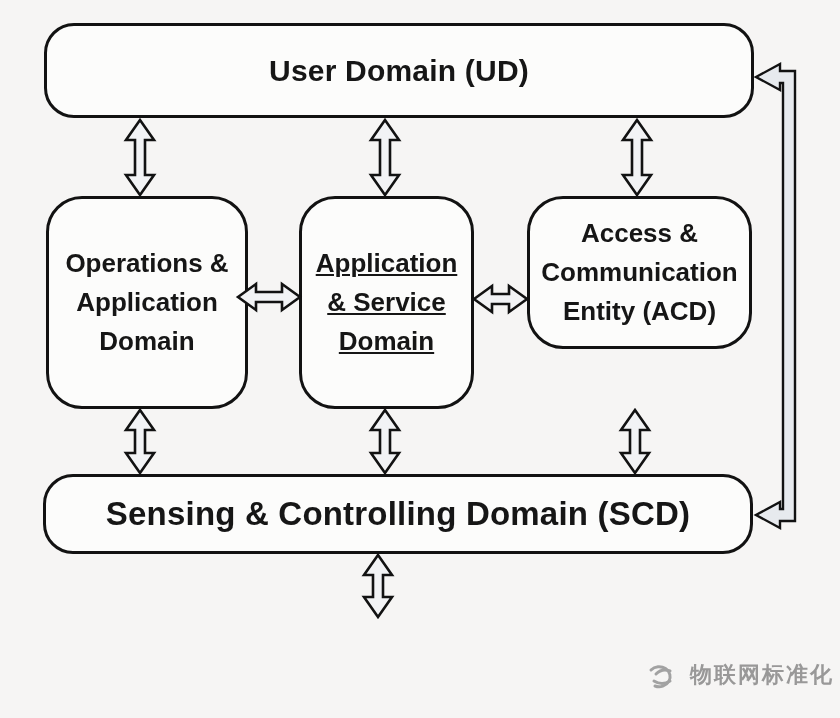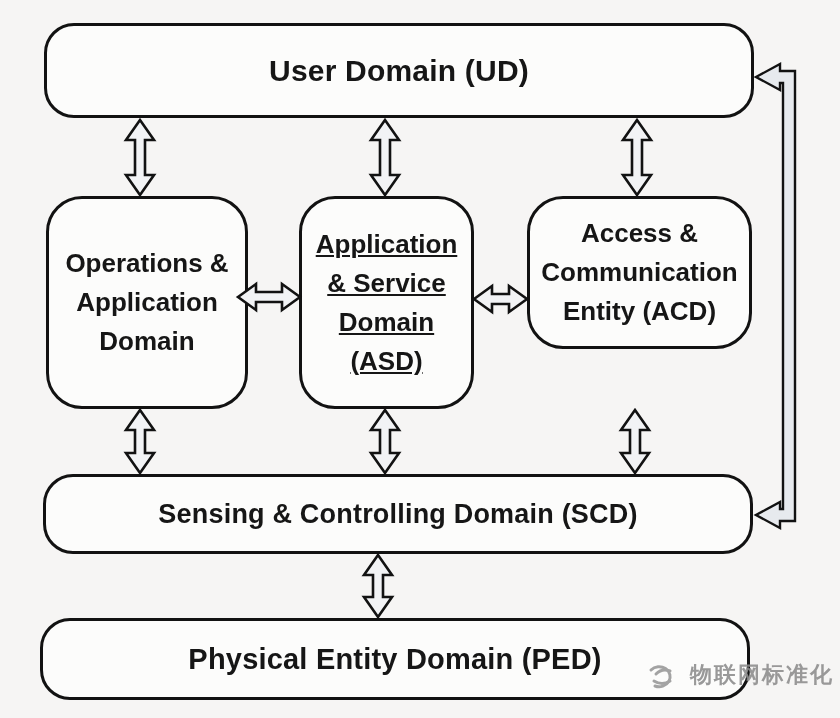--- a/index.html
+++ b/index.html
@@ -31,21 +31,21 @@
     text-align:center;
     color:var(--text);
     font-weight:bold;
   }
   .wide{border-radius:30px;font-size:30px;letter-spacing:.2px;}
   .mid{border-radius:36px;font-size:26px;line-height:39px;}
   .ud {left:44px; top:23px;  width:710px;height:95px;}
   .omd{left:46px; top:196px; width:202px;height:213px;}
   .asd{left:299px;top:196px; width:175px;height:213px;text-decoration:underline;}
   .acd{left:527px;top:196px; width:225px;height:153px;}
-  .scd{left:43px; top:474px; width:710px;height:80px; font-size:27px;}
+  .scd{left:43px; top:474px; width:710px;height:80px; font-size:33px;}
   .ped{left:40px; top:618px; width:710px;height:82px; font-size:29px;}
   svg.arrows{
     position:absolute;left:0;top:0;width:840px;height:718px;
     pointer-events:none;
   }
   .arrow{fill:var(--arrow-fill);stroke:var(--line);stroke-width:2.6;stroke-linejoin:miter;}
   .connector{fill:var(--connector-fill);stroke:var(--line);stroke-width:2.4;}
   .watermark{
     position:absolute;left:644px;top:658px;
     display:flex;align-items:center;gap:10px;
@@ -68,36 +68,32 @@
   <div class="box mid omd">
     <div>Operations &amp;</div>
     <div>Application</div>
     <div>Domain</div>
   </div>
 
   <div class="box mid asd">
     <div>Application</div>
     <div>&amp; Service</div>
     <div>Domain</div>
-    <div>(ASD)</div>
   </div>
 
   <div class="box mid acd">
     <div>Access &amp;</div>
     <div>Communication</div>
     <div>Entity (ACD)</div>
   </div>
 
   <div class="box wide scd">
     <span>Sensing &amp; Controlling Domain (SCD)</span>
   </div>
 
-  <div class="box wide ped">
-    <span>Physical Entity Domain (PED)</span>
-  </div>
 
   <svg class="arrows" viewBox="0 0 840 718" aria-hidden="true">
 
     <polygon class="arrow" points="140,120 154,140 145,140 145,175 154,175 140,195 126,175 135,175 135,140 126,140"></polygon>
     <polygon class="arrow" points="385,120 399,140 390,140 390,175 399,175 385,195 371,175 380,175 380,140 371,140"></polygon>
     <polygon class="arrow" points="637,120 651,140 642,140 642,175 651,175 637,195 623,175 632,175 632,140 623,140"></polygon>
 
     <polygon class="arrow" points="238,297 256,284 256,292 282,292 282,284 300,297 282,310 282,302 256,302 256,310"></polygon>
     <polygon class="arrow" points="474,299 492,286 492,294 509,294 509,286 527,299 509,312 509,304 492,304 492,312"></polygon>
 

